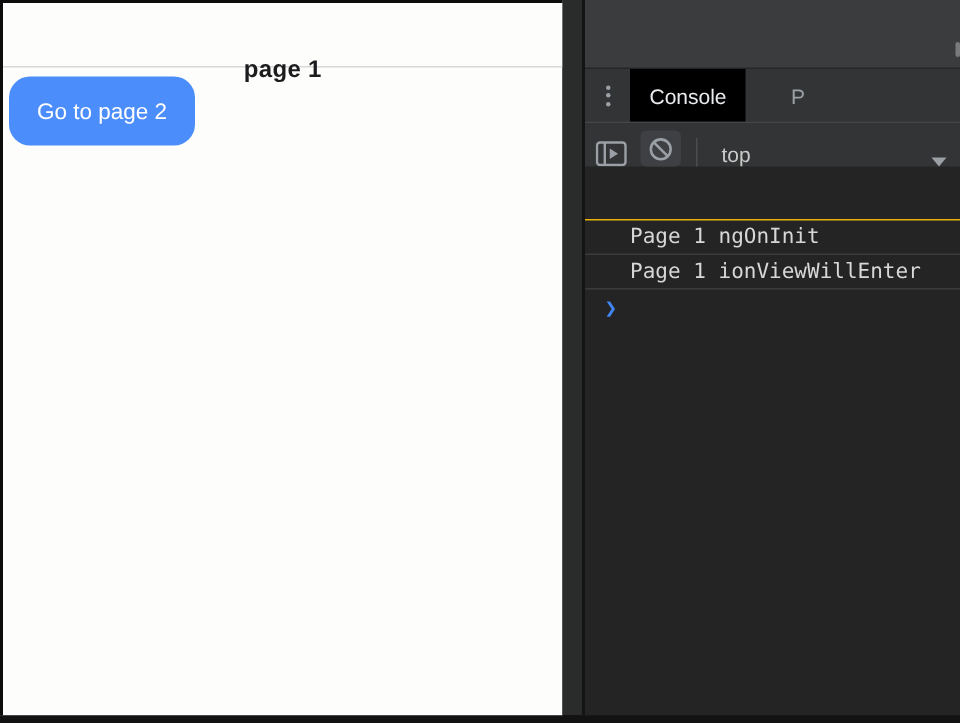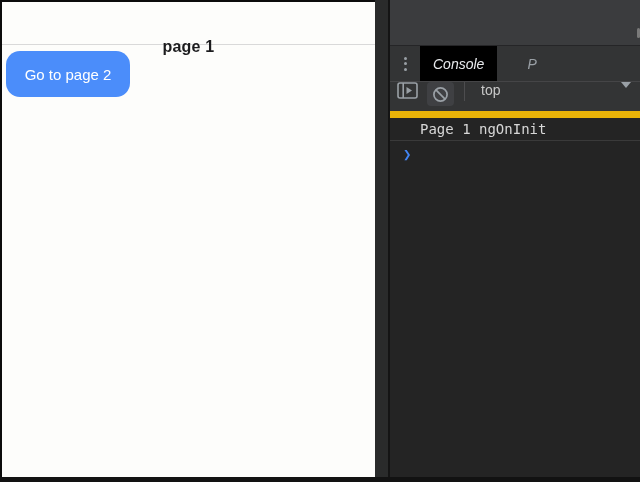--- a/index.html
+++ b/index.html
@@ -70,29 +70,29 @@
   .kebab-btn {
     width: 30px; display: flex; flex-direction: column;
     align-items: center; justify-content: center; gap: 2.5px;
     cursor: pointer;
   }
   .kebab-dot { width: 3px; height: 3px; border-radius: 50%; background: #9aa0a6; }
   .tab {
     display: flex; align-items: center;
     padding: 0 13px;
     font-size: 14px; color: #9aa0a6;
-    white-space: nowrap; cursor: pointer; font-style: italic;
+    white-space: nowrap; cursor: pointer;
   }
   .tab.active { background: #000; color: #e8eaed; }
   .tab.partial { padding-left: 30px; }
 
   .dt-toolbar {
     height: 30px; background: #333435;
     border-top: 1px solid #454547;
-    display: flex; align-items: flex-start;
+    display: flex; align-items: flex-end;
     padding-left: 7px;
   }
   .tool-btn { display: flex; align-items: center; justify-content: center; cursor: pointer; }
   .ban-wrap {
     margin-left: 9px;
     width: 27px; height: 24px;
     background: #3f4043; border-radius: 4px;
   }
   .vsep { width: 1px; height: 19px; background: #4d4d4f; margin-left: 10px; }
   .ctx-select {
@@ -100,21 +100,21 @@
   }
   .flex-spacer { flex: 1; }
   .dd-arrow {
     width: 0; height: 0;
     border-left: 5px solid transparent;
     border-right: 5px solid transparent;
     border-top: 6px solid #9aa0a6;
     margin-right: 9px; cursor: pointer;
   }
 
-  .dt-console { border-top: 7px solid #eab308; }
+  .dt-console { border-top: 1px solid #eab308; margin-top: 35px; }
   .console-row {
     height: 23px; line-height: 23px;
     padding-left: 30px;
     font-family: "DejaVu Sans Mono", monospace;
     font-size: 14px; color: #d7d7d7;
     border-bottom: 1px solid #3a3a3a;
     white-space: nowrap;
   }
   .prompt-row {
     height: 25px; display: flex; align-items: center;
@@ -173,20 +173,21 @@
         </svg>
       </div>
       <div class="vsep"></div>
       <div class="ctx-select">top</div>
       <div class="flex-spacer"></div>
       <div class="dd-arrow"></div>
     </div>
 
     <div class="dt-console">
       <div class="console-row">Page 1 ngOnInit</div>
+      <div class="console-row">Page 1 ionViewWillEnter</div>
       <div class="prompt-row">
         <span class="prompt-chevron">❯</span>
       </div>
     </div>
 
   </div>
 </div>
 
 <div class="bottom-strip"></div>
 

